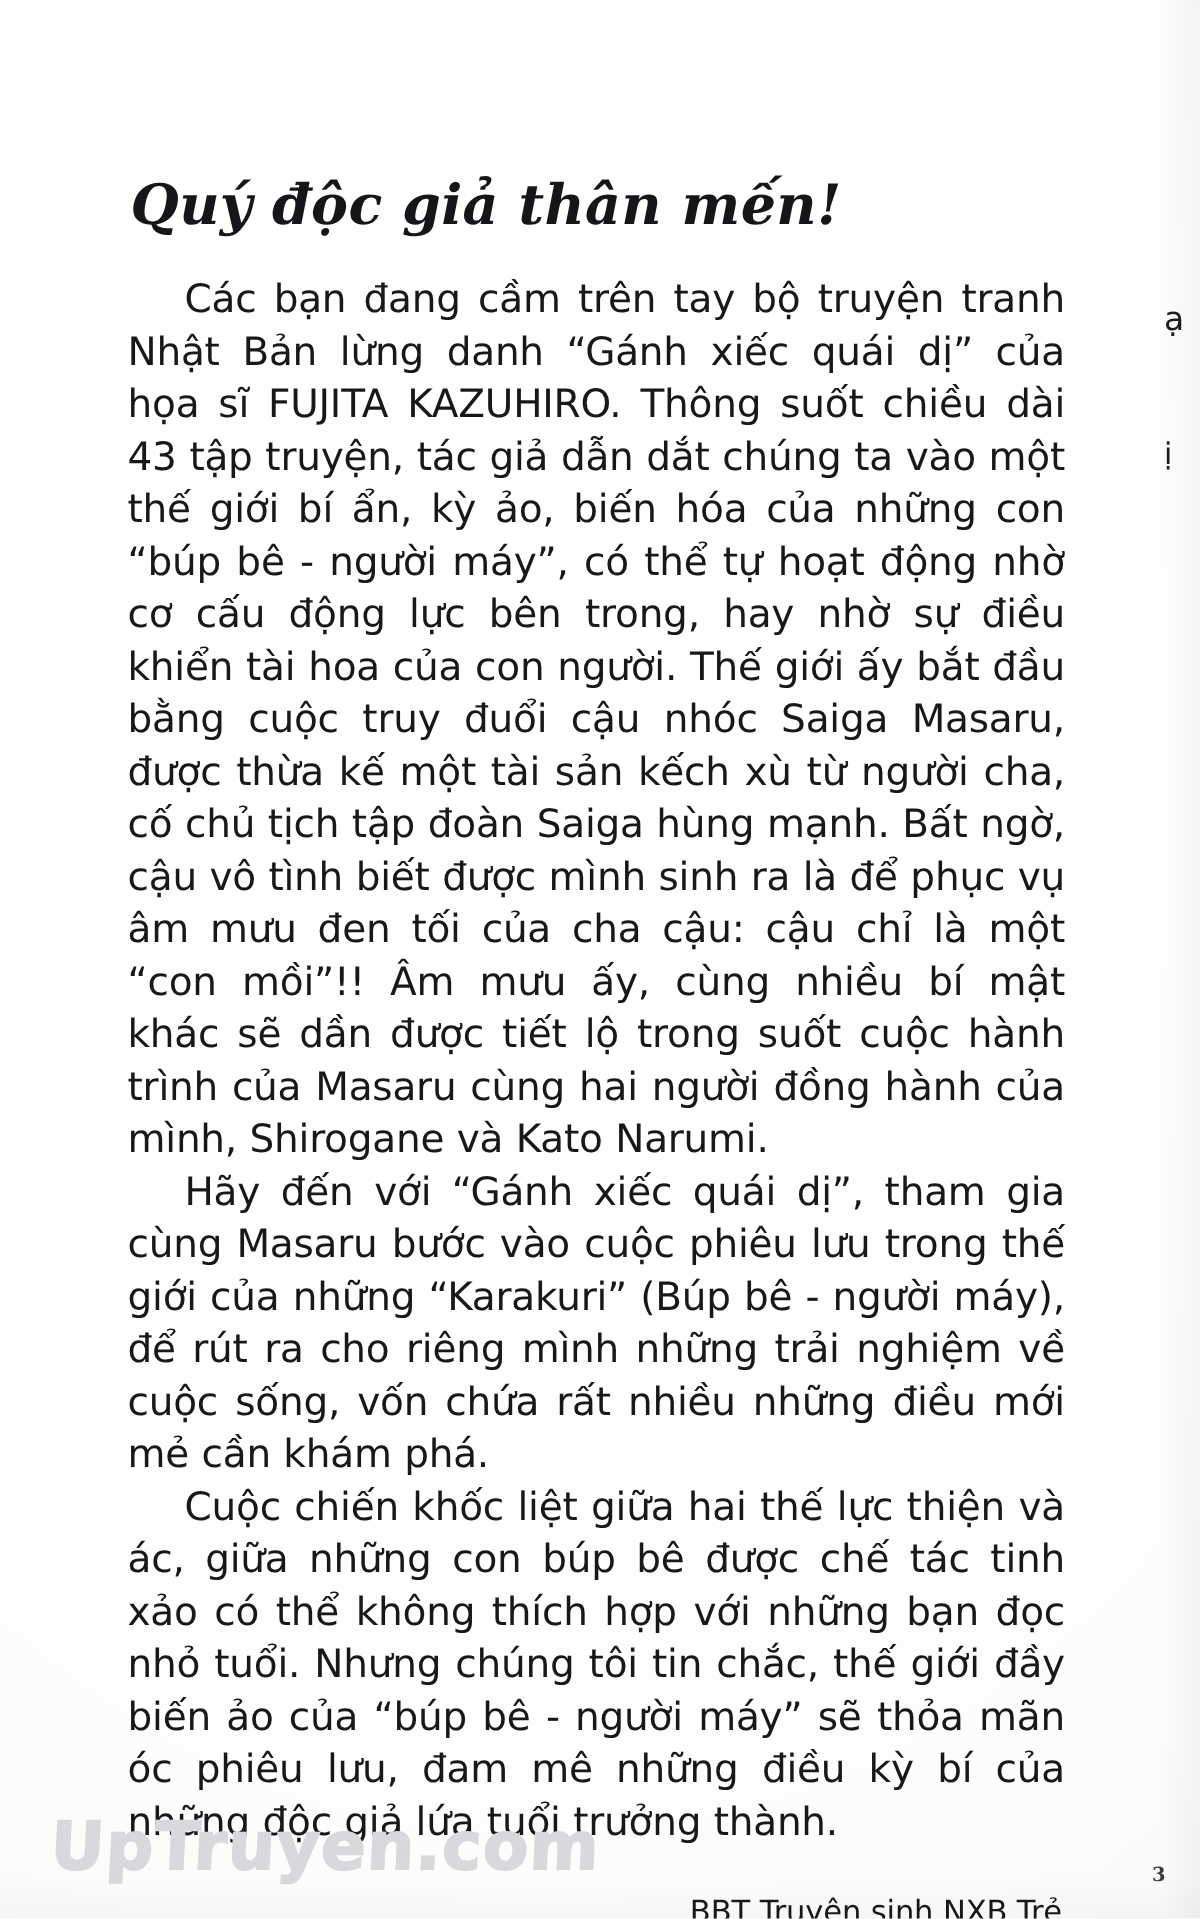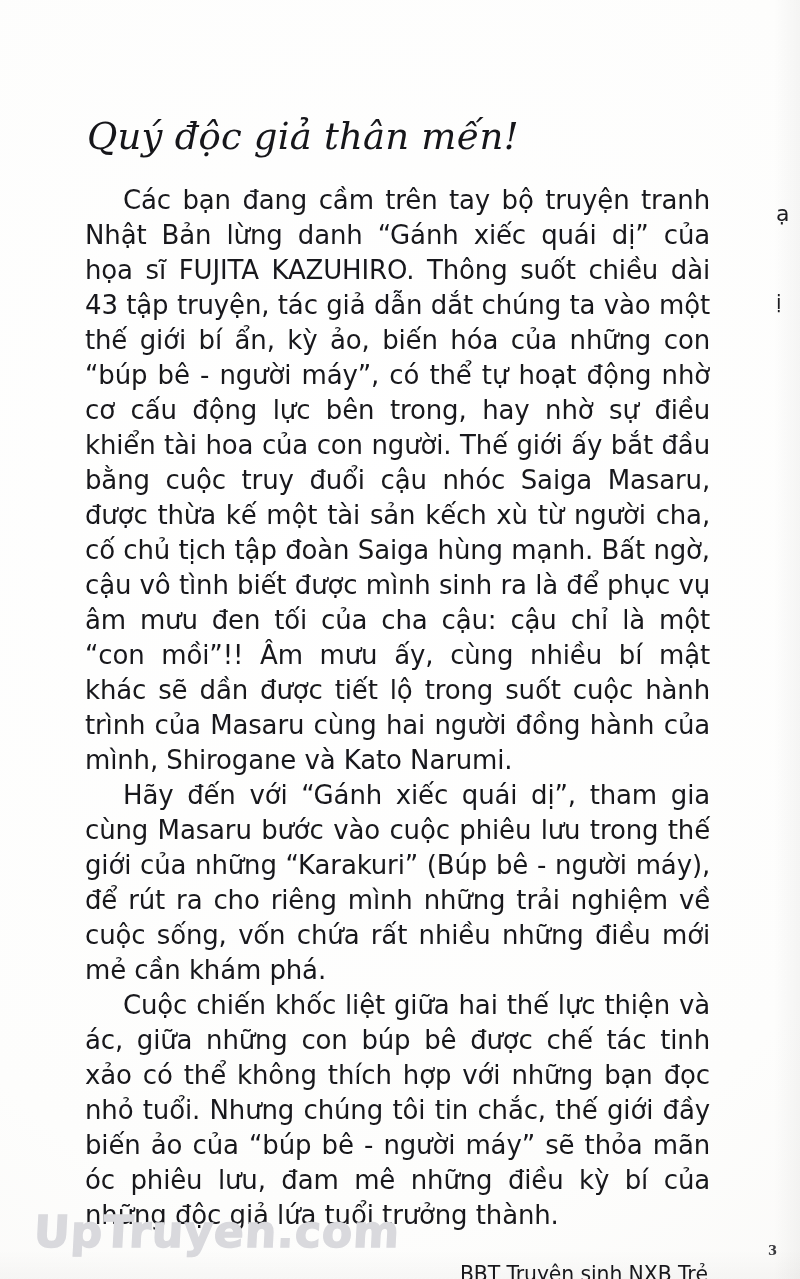--- a/index.html
+++ b/index.html
@@ -52,21 +52,21 @@
     position: absolute;
     left: 85px;
     top: 118px;
     width: 625px;
   }
 
   
   #page-title {
     font-family: "DejaVu Serif", serif;
     font-style: italic;
-    font-weight: 400;
+    font-weight: 700;
     font-size: 37px;
     line-height: 1.0;
     letter-spacing: 0.2px;
     color: #16161a;
     margin: 0 0 28px 2px;
     white-space: nowrap;
   }
 
   
   .para {

